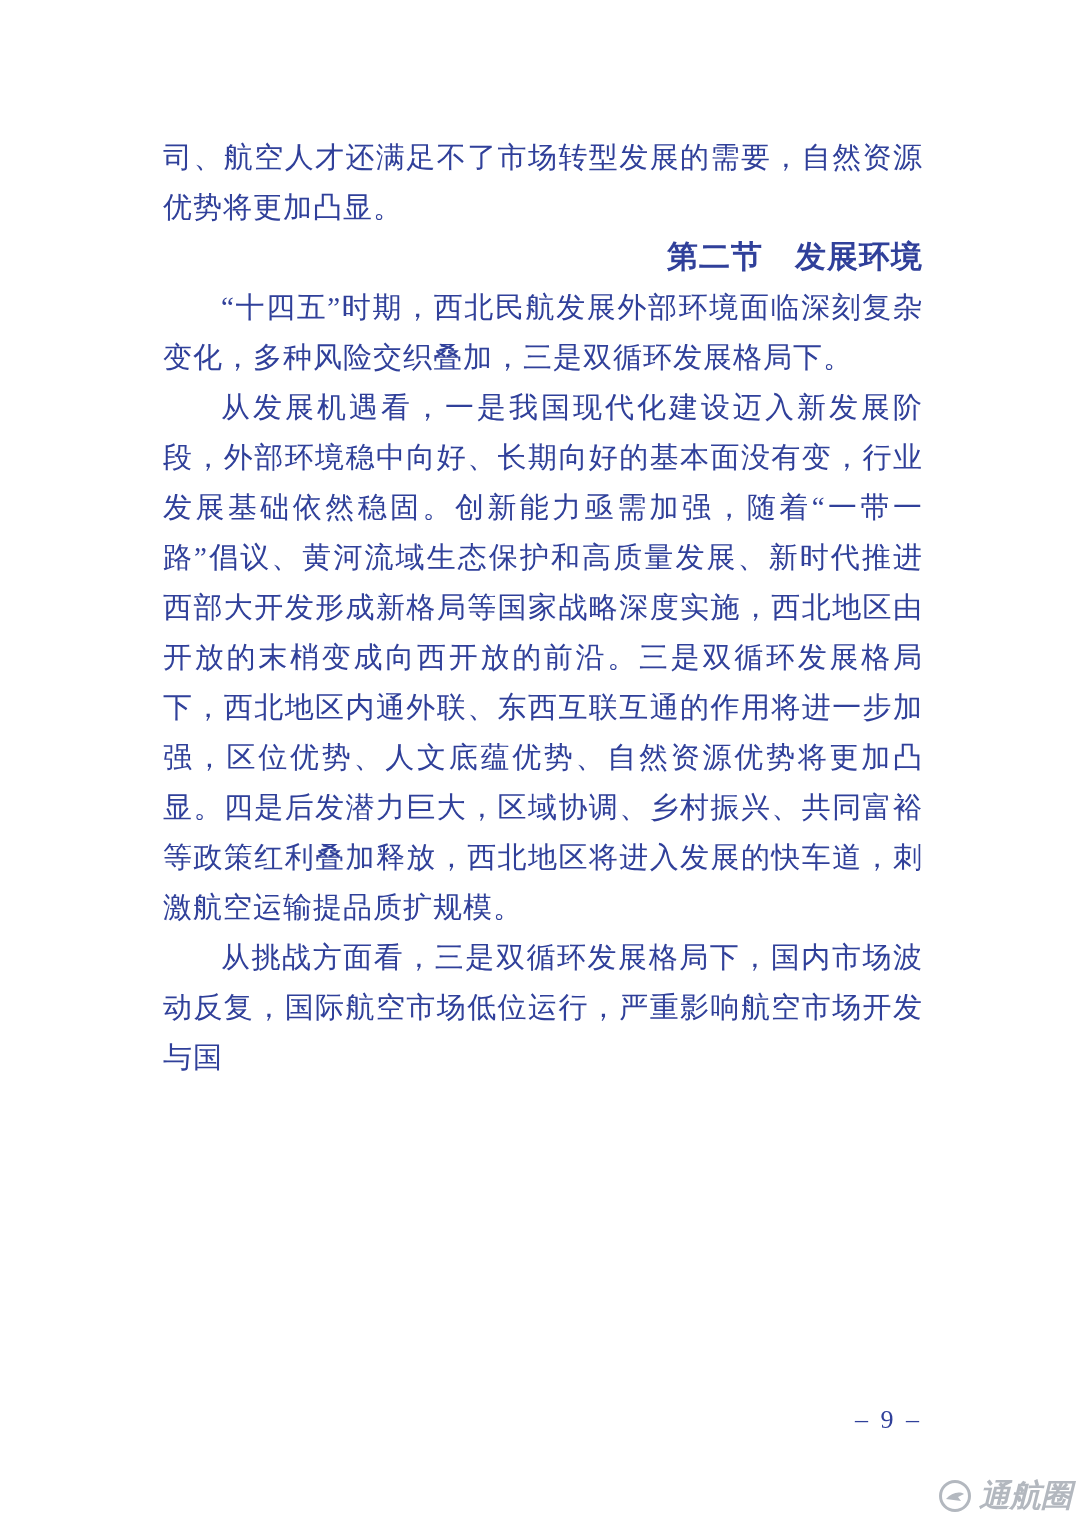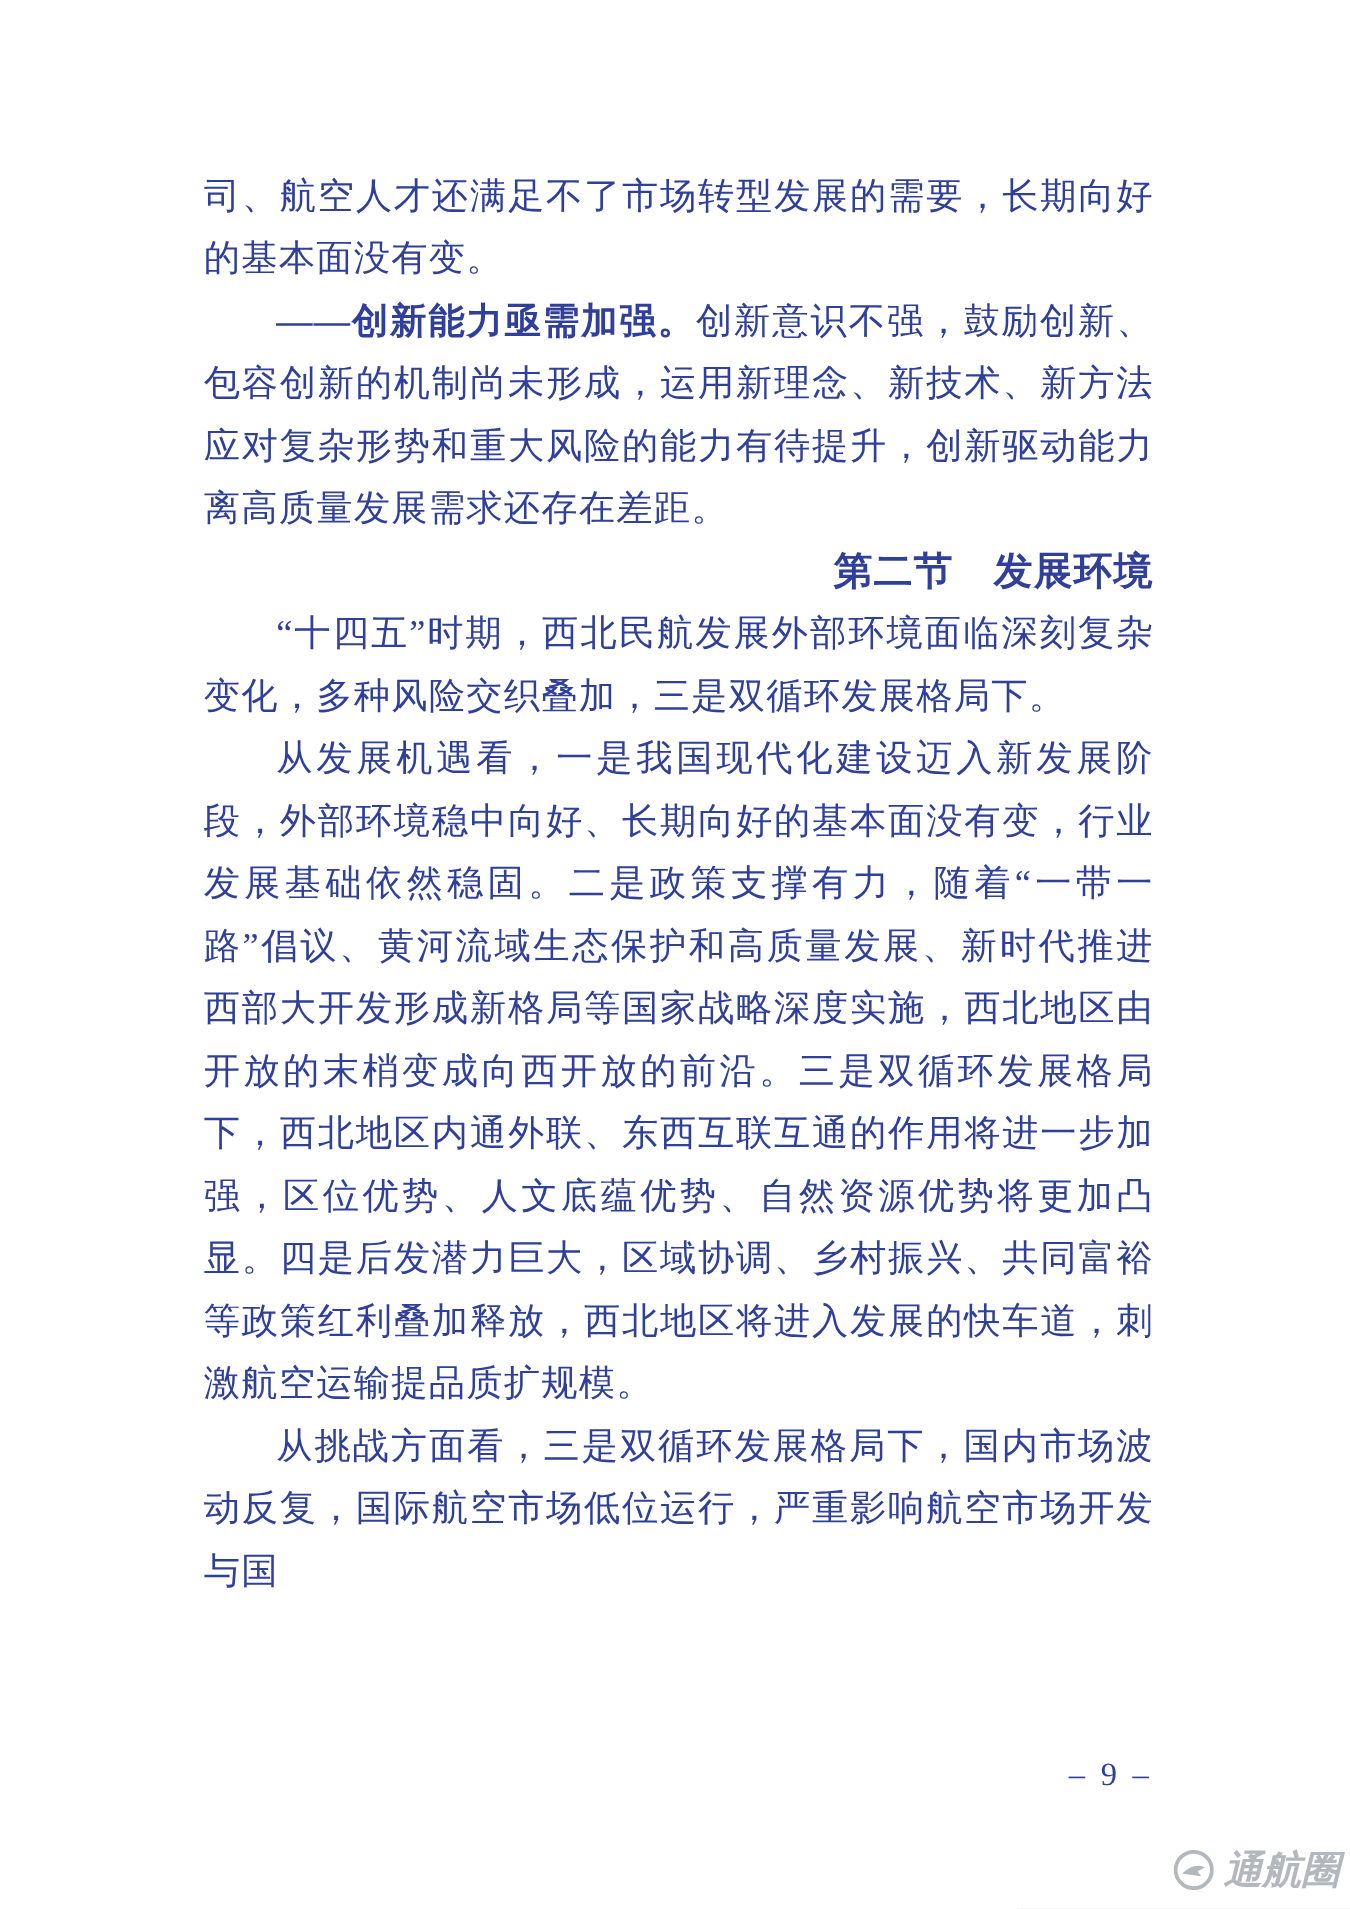--- a/index.html
+++ b/index.html
@@ -58,30 +58,29 @@
   }
   .wm-icon { display: inline-flex; }
 </style>
 </head>
 <body>
 
 <div class="page">
 
   <div class="content">
 
-    <p class="para no-indent">司、航空人才还满足不了市场转型发展的需要，长期向好的基本面没有变。</p>
+    <p class="para no-indent">司、航空人才还满足不了市场转型发展的需要，自然资源优势将更加凸显。</p>
 
 
-    <p class="para"><span class="lead">——创新能力亟需加强。</span><span>创新意识不强，鼓励创新、包容创新的机制尚未形成，运用新理念、新技术、新方法应对复杂形势和重大风险的能力有待提升，创新驱动能力离高质量发展需求还存在差距。</span></p>
 
     <h2 class="heading">第二节　发展环境</h2>
 
     <p class="para">“十四五”时期，西北民航发展外部环境面临深刻复杂变化，多种风险交织叠加，三是双循环发展格局下。</p>
 
-    <p class="para">从发展机遇看，一是我国现代化建设迈入新发展阶段，外部环境稳中向好、长期向好的基本面没有变，行业发展基础依然稳固。二是政策支撑有力，随着“一带一路”倡议、黄河流域生态保护和高质量发展、新时代推进西部大开发形成新格局等国家战略深度实施，西北地区由开放的末梢变成向西开放的前沿。三是双循环发展格局下，西北地区内通外联、东西互联互通的作用将进一步加强，区位优势、人文底蕴优势、自然资源优势将更加凸显。四是后发潜力巨大，区域协调、乡村振兴、共同富裕等政策红利叠加释放，西北地区将进入发展的快车道，刺激航空运输提品质扩规模。</p>
+    <p class="para">从发展机遇看，一是我国现代化建设迈入新发展阶段，外部环境稳中向好、长期向好的基本面没有变，行业发展基础依然稳固。创新能力亟需加强，随着“一带一路”倡议、黄河流域生态保护和高质量发展、新时代推进西部大开发形成新格局等国家战略深度实施，西北地区由开放的末梢变成向西开放的前沿。三是双循环发展格局下，西北地区内通外联、东西互联互通的作用将进一步加强，区位优势、人文底蕴优势、自然资源优势将更加凸显。四是后发潜力巨大，区域协调、乡村振兴、共同富裕等政策红利叠加释放，西北地区将进入发展的快车道，刺激航空运输提品质扩规模。</p>
 
     <p class="para">从挑战方面看，三是双循环发展格局下，国内市场波动反复，国际航空市场低位运行，严重影响航空市场开发与国</p>
 
   </div>
 
   <div class="page-number">– 9 –</div>
 
   <div class="watermark">
     <span class="wm-icon">
       <svg width="34" height="34" viewBox="0 0 34 34" aria-hidden="true">

